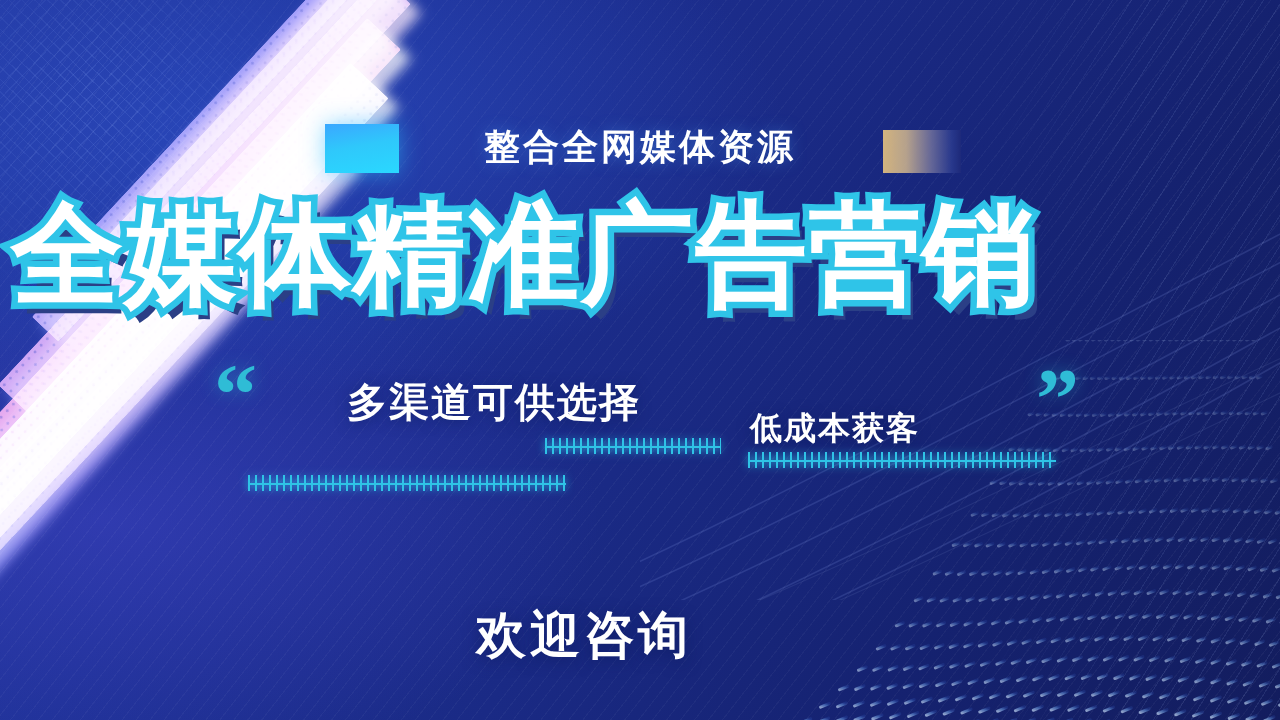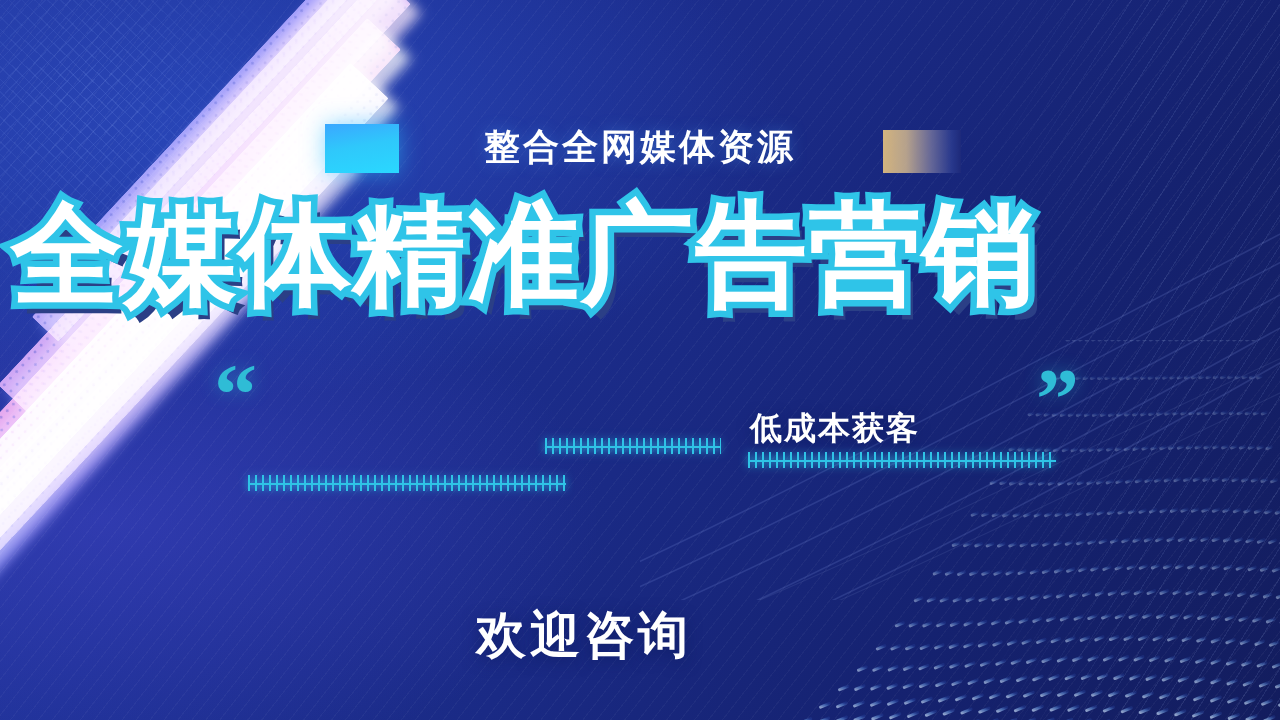--- a/index.html
+++ b/index.html
@@ -892,20 +892,21 @@
 
   <div class="hero">
     <div class="hero-shadow">全媒体精准广告营销</div>
     <div class="hero-stroke">全媒体精准广告营销</div>
     <div class="hero-fill">全媒体精准广告营销</div>
   </div>
 
   <div class="quote quote-open">“</div>
   <div class="quote quote-close">”</div>
 
+  <div class="slogan sl-1">多渠道可供选择</div>
   <div class="slogan sl-3">低成本获客</div>
 
   <div class="tickline tl-a">
     <div class="base"></div>
       <div class="ticks"></div>
   </div>
   <div class="tickline tl-b">
     <div class="base"></div>
       <div class="ticks"></div>
   </div>

